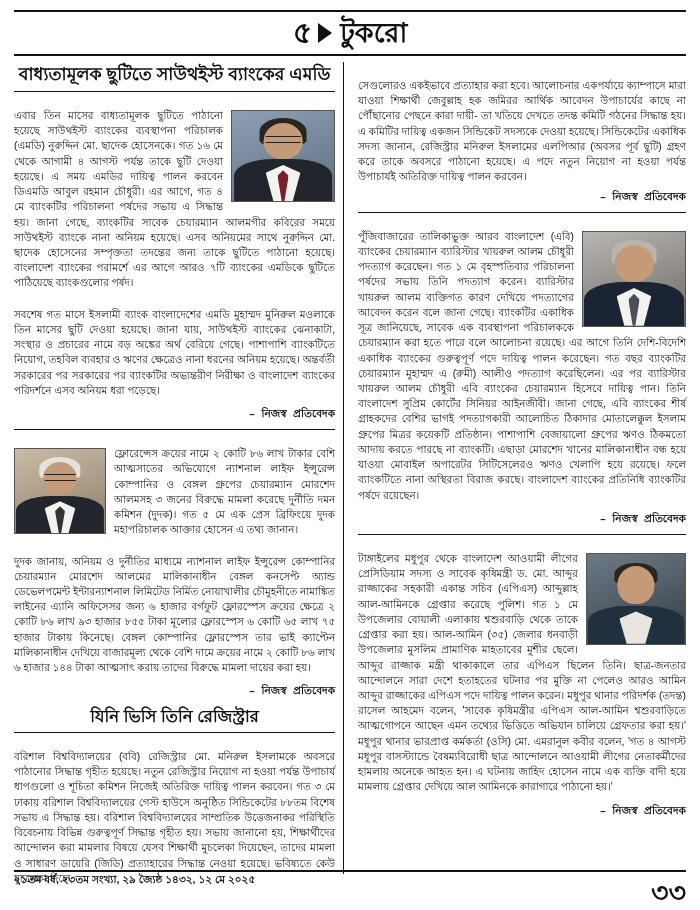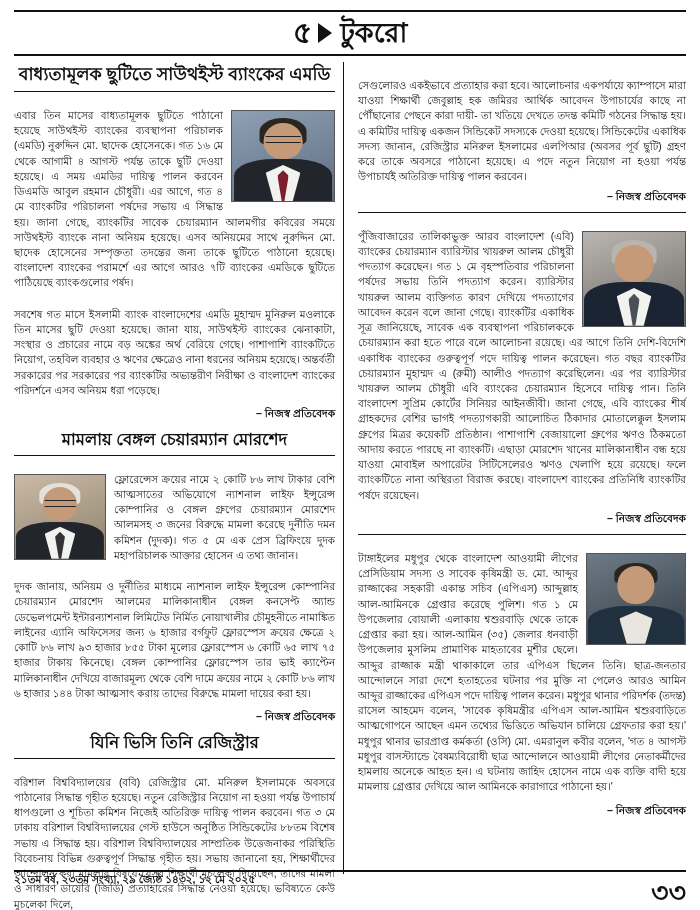--- a/index.html
+++ b/index.html
@@ -91,20 +91,21 @@
     text-align: justify;
     text-justify: inter-word;
     hyphens: none;
   }
   .body-text p { margin: 16px 0 4px 0; }
   .byline {
     font-size: 10.6px;
     font-weight: bold;
     text-align: right;
     margin: 4px 0 6px 0;
+    font-family: Liberation Mono, monospace;
   }
 
   
   .photo {
     border: 1px solid #555;
     background: #cfc9c2;
     position: relative;
     overflow: hidden;
   }
   .photo.float-right { float: right; margin: 2px 0 4px 8px; }
@@ -233,21 +234,20 @@
           </div>
           <div class="body-text">
             <p>এবার তিন মাসের বাধ্যতামূলক ছুটিতে পাঠানো হয়েছে সাউথইস্ট ব্যাংকের ব্যবস্থাপনা পরিচালক (এমডি) নুরুদ্দিন মো. ছাদেক হোসেনকে। গত ১৬ মে থেকে আগামী ৪ আগস্ট পর্যন্ত তাকে ছুটি দেওয়া হয়েছে। এ সময় এমডির দায়িত্ব পালন করবেন ডিএমডি আবুল রহমান চৌধুরী। এর আগে, গত ৪ মে ব্যাংকটির পরিচালনা পর্ষদের সভায় এ সিদ্ধান্ত হয়। জানা গেছে, ব্যাংকটির সাবেক চেয়ারম্যান আলমগীর কবিরের সময়ে সাউথইস্ট ব্যাংকে নানা অনিয়ম হয়েছে। এসব অনিয়মের সাথে নুরুদ্দিন মো. ছাদেক হোসেনের সম্পৃক্ততা তদন্তের জন্য তাকে ছুটিতে পাঠানো হয়েছে। বাংলাদেশ ব্যাংকের পরামর্শে এর আগে আরও ৭টি ব্যাংকের এমডিকে ছুটিতে পাঠিয়েছে ব্যাংকগুলোর পর্ষদ।</p>
             <p>সবশেষ গত মাসে ইসলামী ব্যাংক বাংলাদেশের এমডি মুহাম্মদ মুনিরুল মওলাকে তিন মাসের ছুটি দেওয়া হয়েছে। জানা যায়, সাউথইস্ট ব্যাংকের ঝেনাকাটা, সংস্থার ও প্রচারের নামে বড় অঙ্কের অর্থ বেরিয়ে গেছে। পাশাপাশি ব্যাংকটিতে নিয়োগ, তহবিল ব্যবহার ও ঋণের ক্ষেত্রেও নানা ধরনের অনিয়ম হয়েছে। অন্তর্বর্তী সরকারের পর সরকারের পর ব্যাংকটির অভ্যন্তরীণ নিরীক্ষা ও বাংলাদেশ ব্যাংকের পরিদর্শনে এসব অনিয়ম ধরা পড়েছে।</p>
           </div>
         </div>
         <div class="byline">– নিজস্ব প্রতিবেদক</div>
       </div>
 
       <div>
-        <div class="headline sz2">মামলায় বেঙ্গল চেয়ারম্যান মোরশেদ</div>
         <hr class="rule">
         <div class="clearfix">
           <div class="photo float-left p-bg-warm" style="width:92px;height:86px;">
             <div class="face">
               <div class="hair white" style="width:46%;height:26%;top:10%;"></div>
               <div class="head" style="width:38%;height:40%;top:15%;"></div>
               <div class="glasses" style="width:34%;height:8%;top:30%;"></div>
               <div class="torso suit-dark" style="width:98%;height:44%;"></div>
               <div class="shirt" style="height:38%;"></div>
               <div class="tie" style="height:32%;background:#333;"></div>

